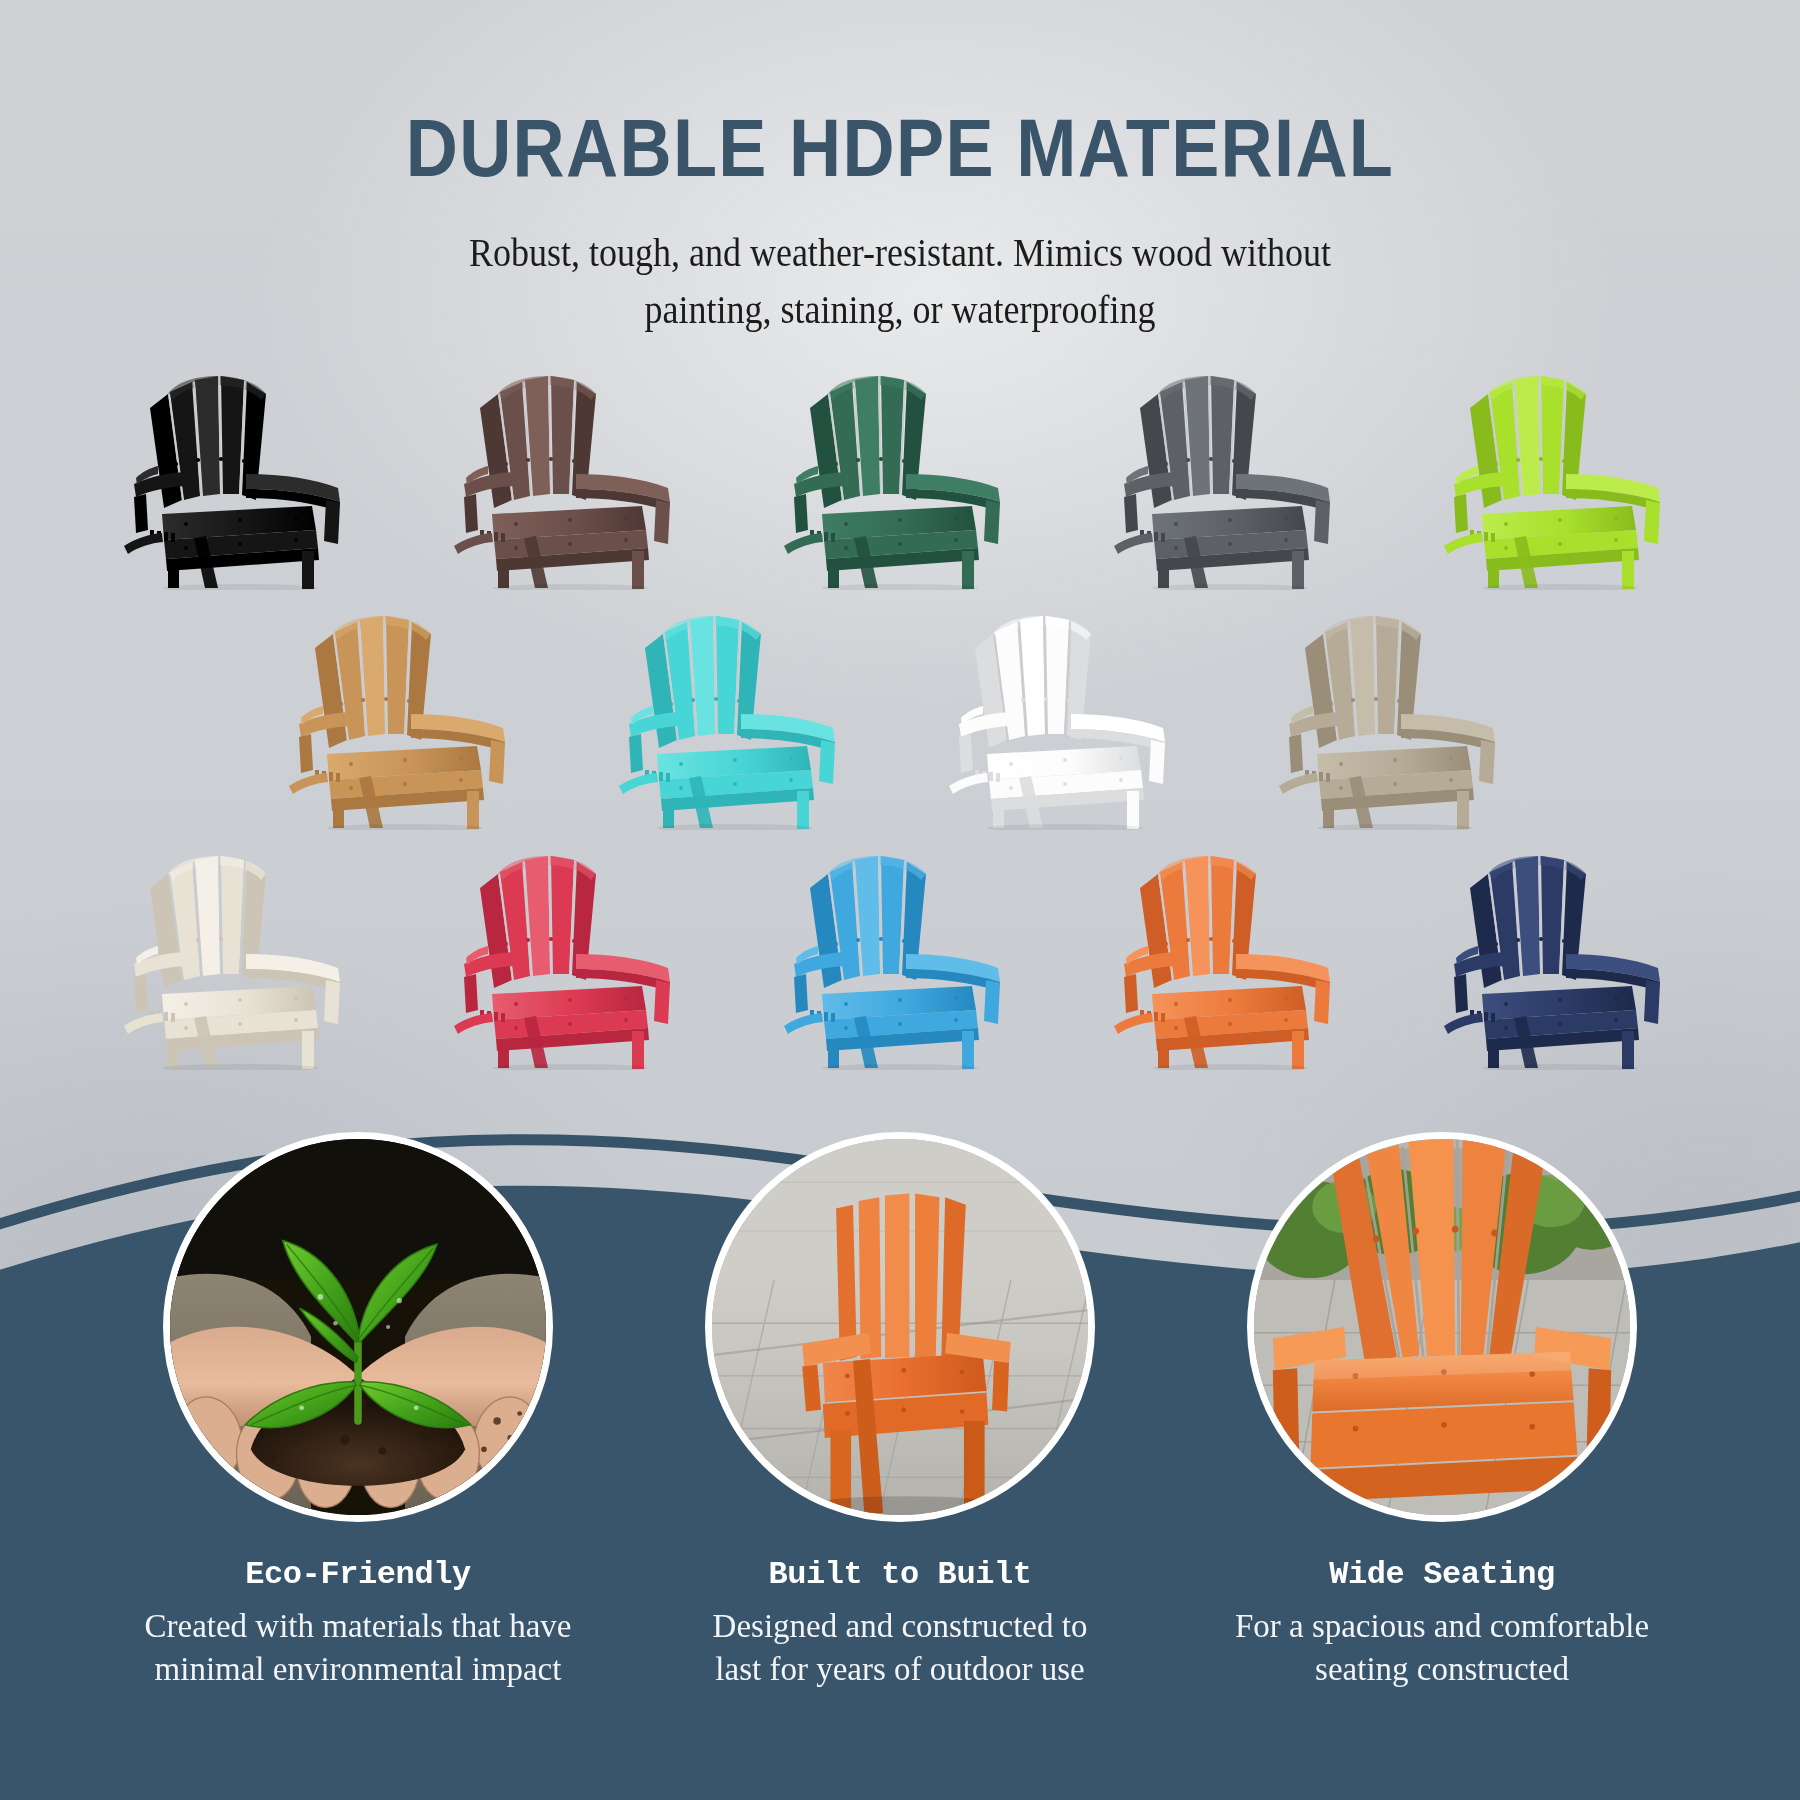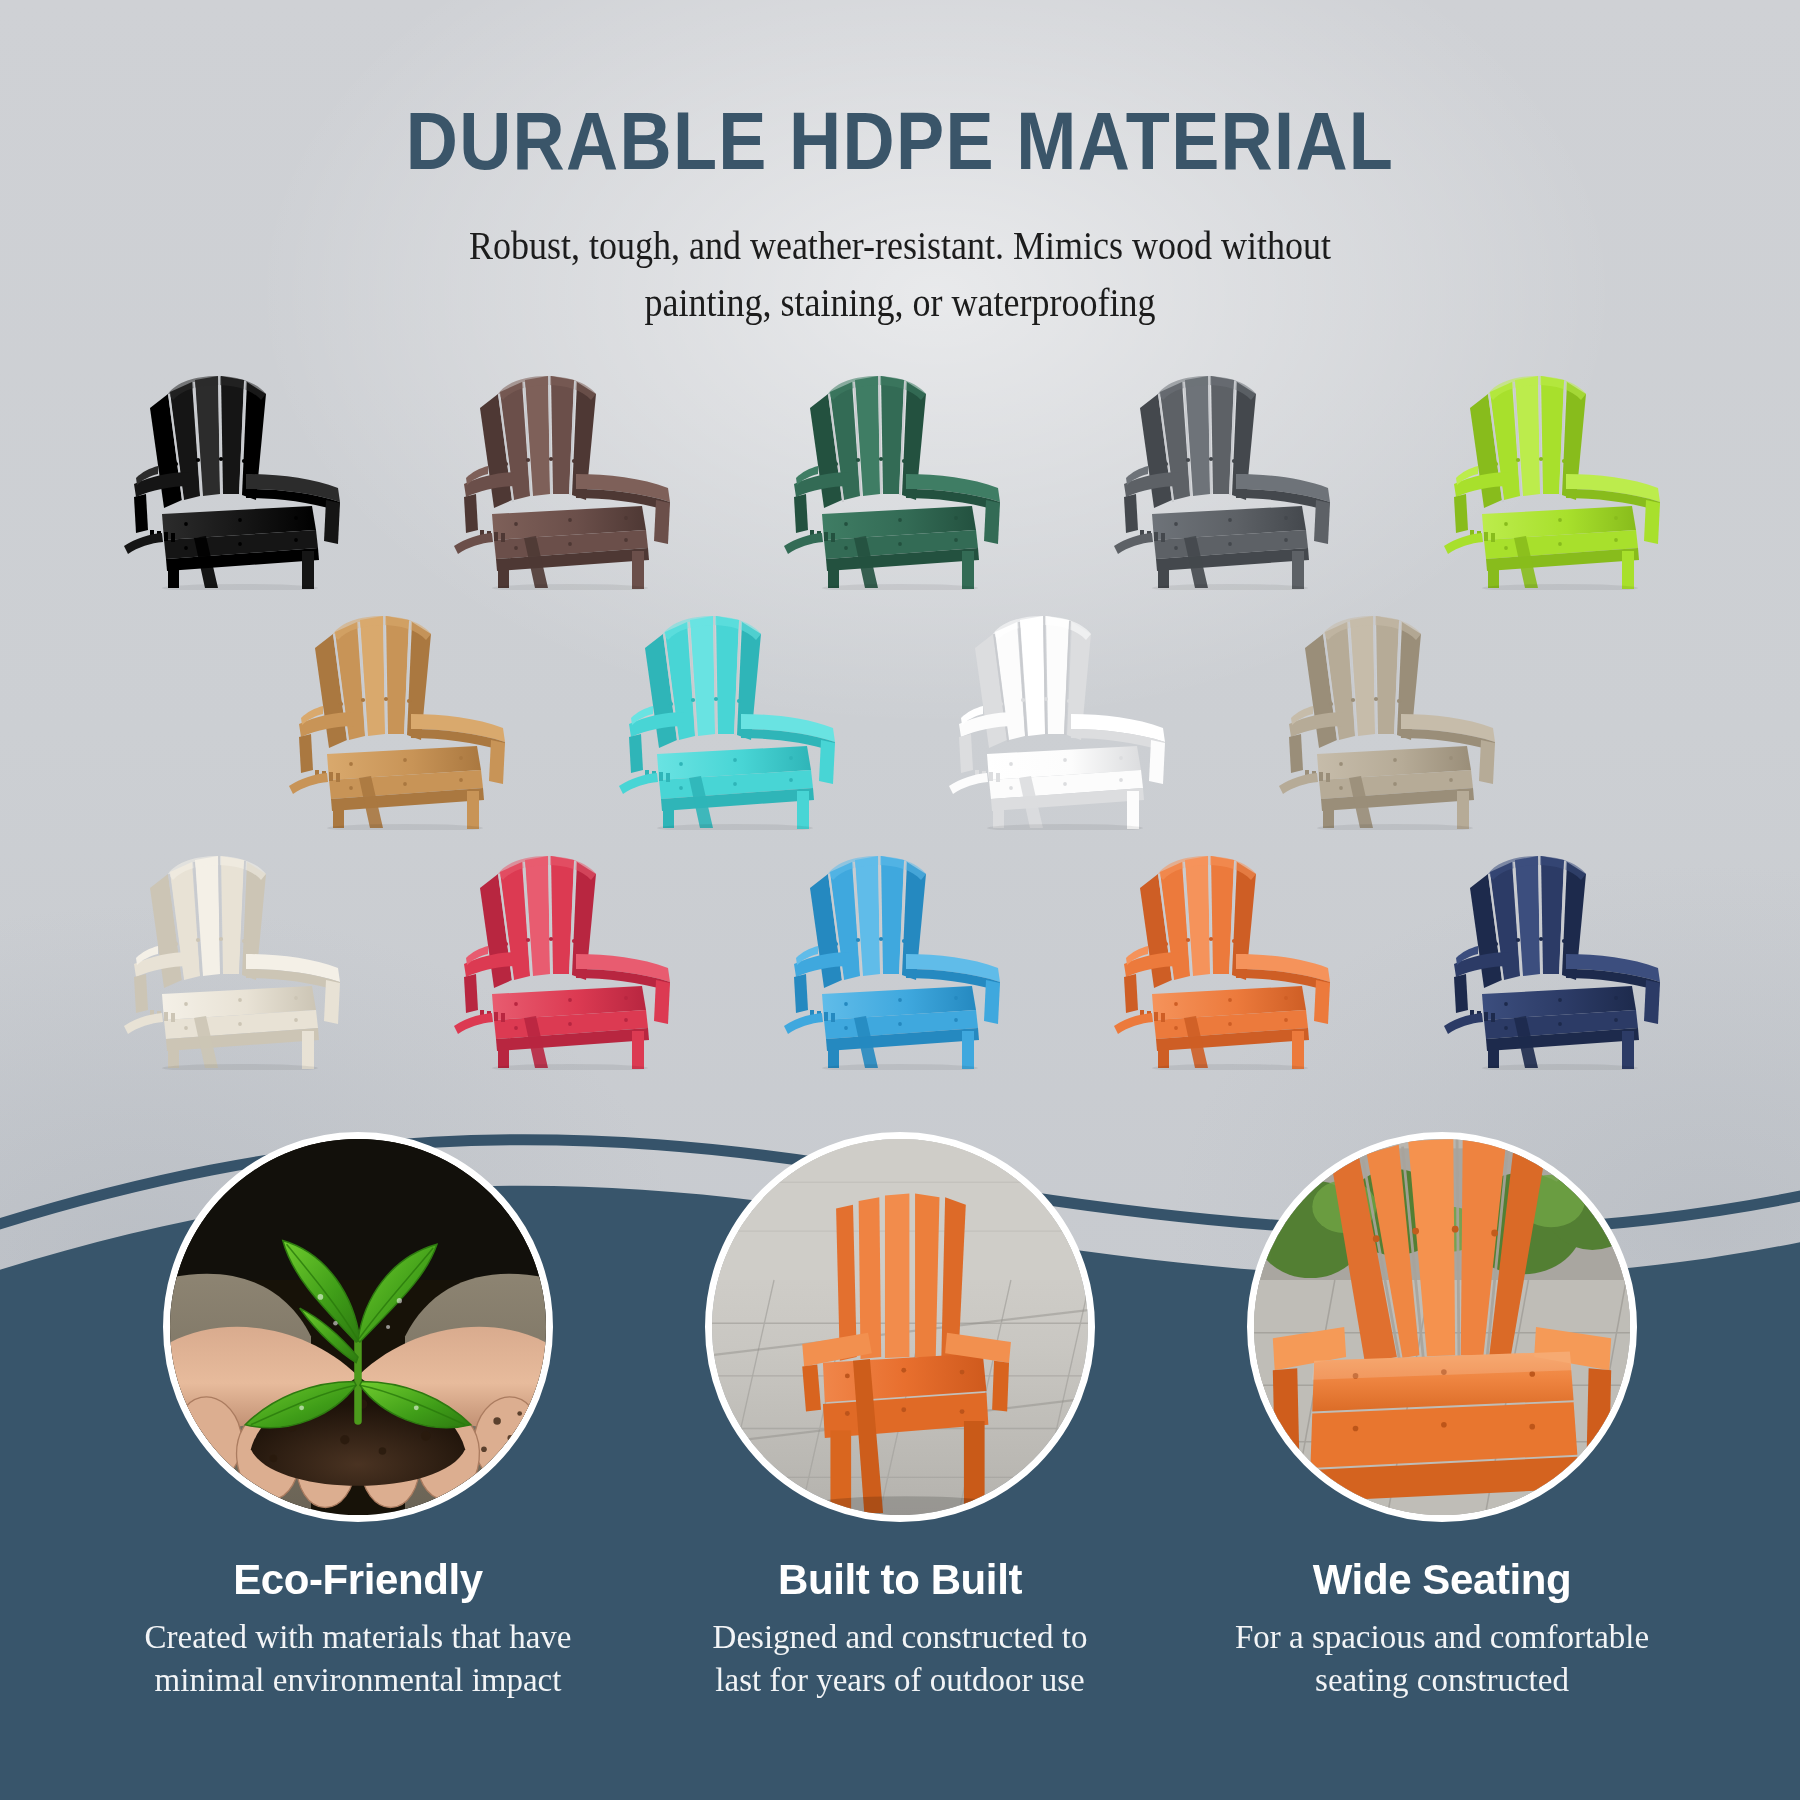--- a/index.html
+++ b/index.html
@@ -17,21 +17,21 @@
     position:absolute; left:0; top:0; width:1800px; height:1330px;
     background:
       radial-gradient(ellipse 1100px 700px at 52% 22%, rgba(255,255,255,.55) 0%, rgba(255,255,255,0) 62%),
       radial-gradient(ellipse 900px 600px at 8% 95%, rgba(150,158,168,.28) 0%, rgba(150,158,168,0) 60%),
       radial-gradient(ellipse 900px 600px at 95% 92%, rgba(150,158,168,.25) 0%, rgba(150,158,168,0) 60%),
       linear-gradient(180deg,#CFD1D5 0%,#CCCFD3 55%,#C7CACF 100%);
     pointer-events:none;
   }
 
   
-  .header{ position:absolute; left:0; top:4px; width:1800px; text-align:center; }
+  .header{ position:absolute; left:0; top:11px; width:1800px; text-align:center; }
   .title{
     font-family:"Liberation Sans Narrow","Liberation Sans",sans-serif;
     font-weight:700;
     font-size:82px;
     letter-spacing:1.5px;
     color:#3A5569;
     line-height:1;
     margin-top:96px;
     transform:scaleX(.88);
   }
@@ -68,23 +68,23 @@
     width:390px; height:390px; border-radius:50%;
     border:7px solid #ffffff;
     margin:0 auto;
     overflow:hidden;
     position:relative;
     background:#9aa0a6;
   }
   .circle svg, .circle .scene{ position:absolute; inset:0; width:100%; height:100%; }
 
   .feat-title{
-    font-family:Liberation Sans, sans-serif;
+    font-family:Liberation Mono, monospace;
     font-weight:700;
-    font-size:42px;
+    font-size:32px;
     color:#ffffff;
     margin-top:34px;
     letter-spacing:-.4px;
   }
   .feat-desc{
     font-family:Liberation Serif, serif;
     font-size:33px;
     line-height:1.30;
     color:#F2F4F6;
     margin-top:12px;

